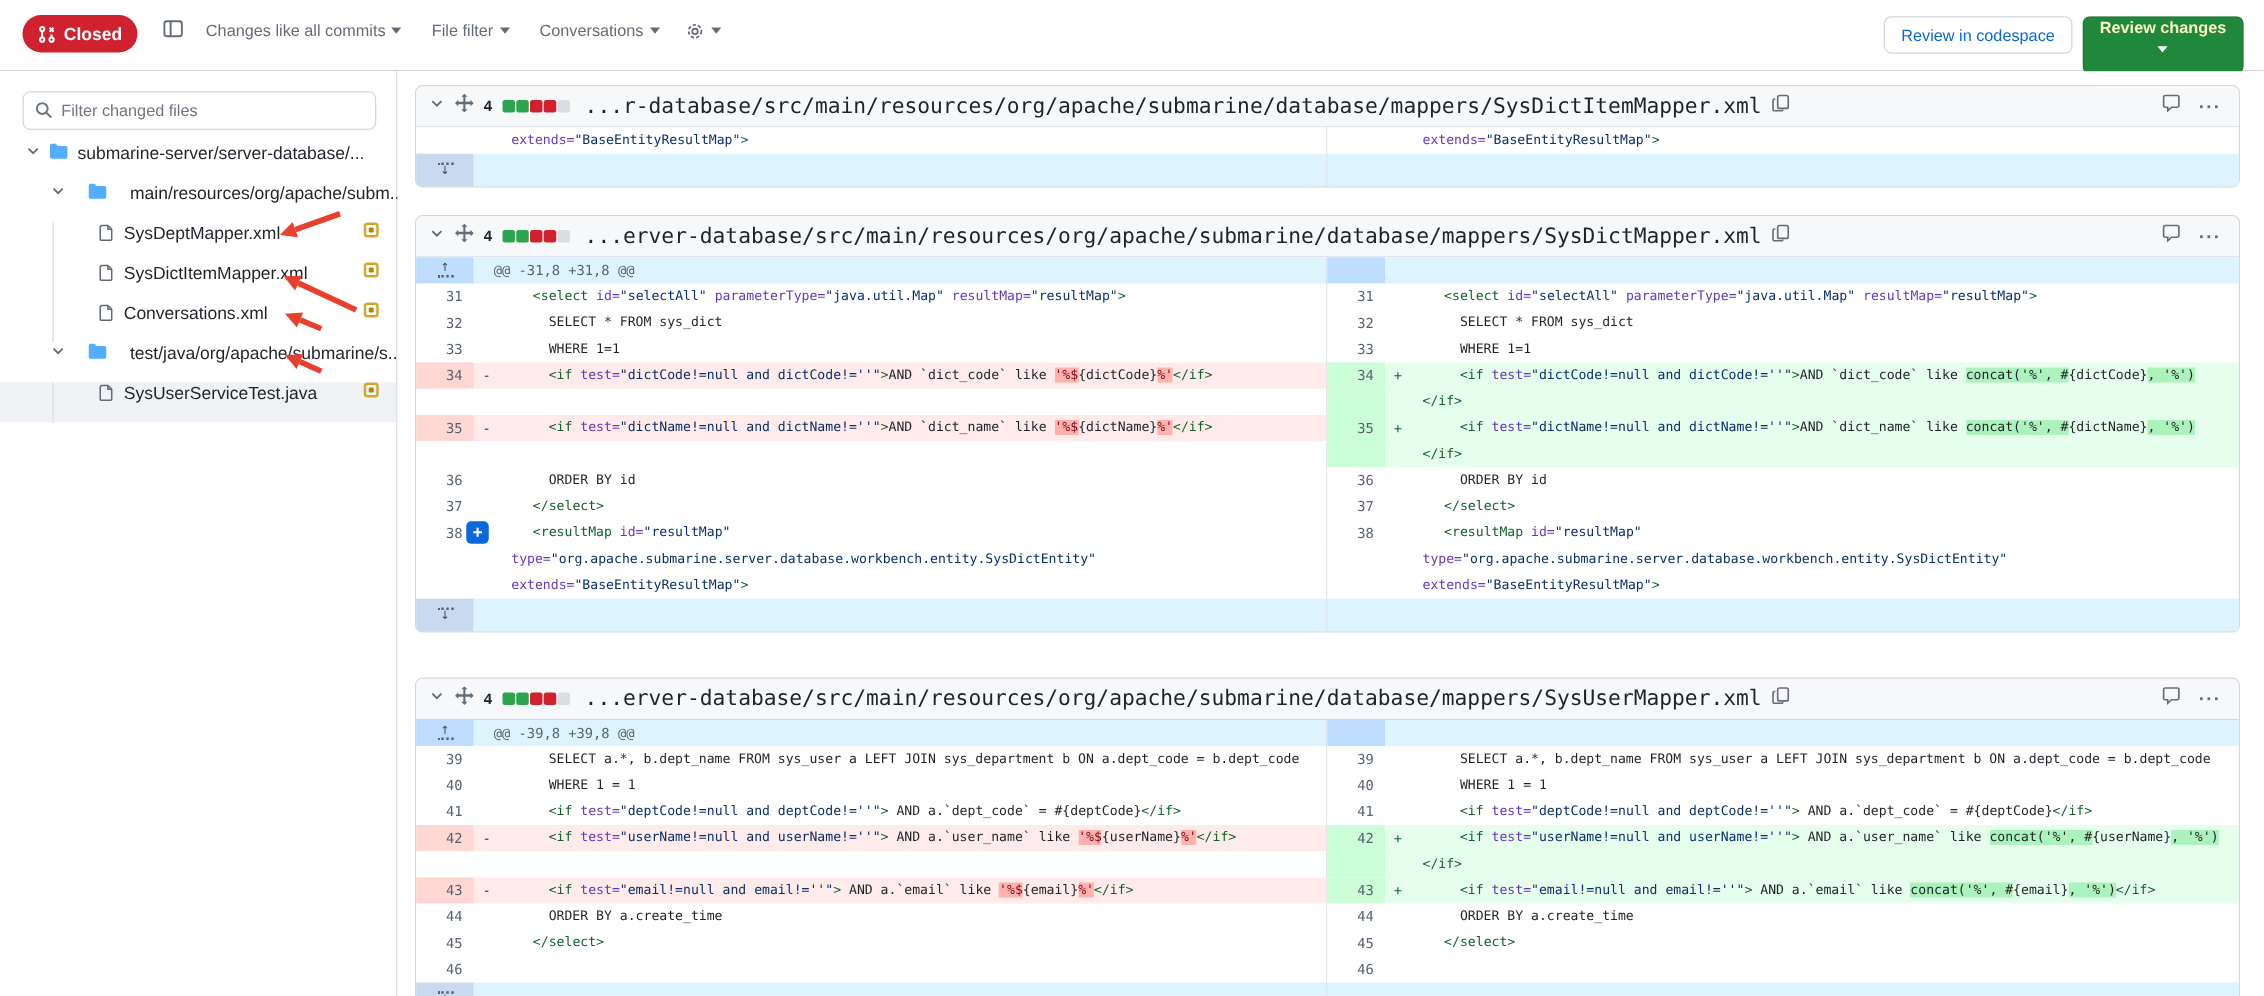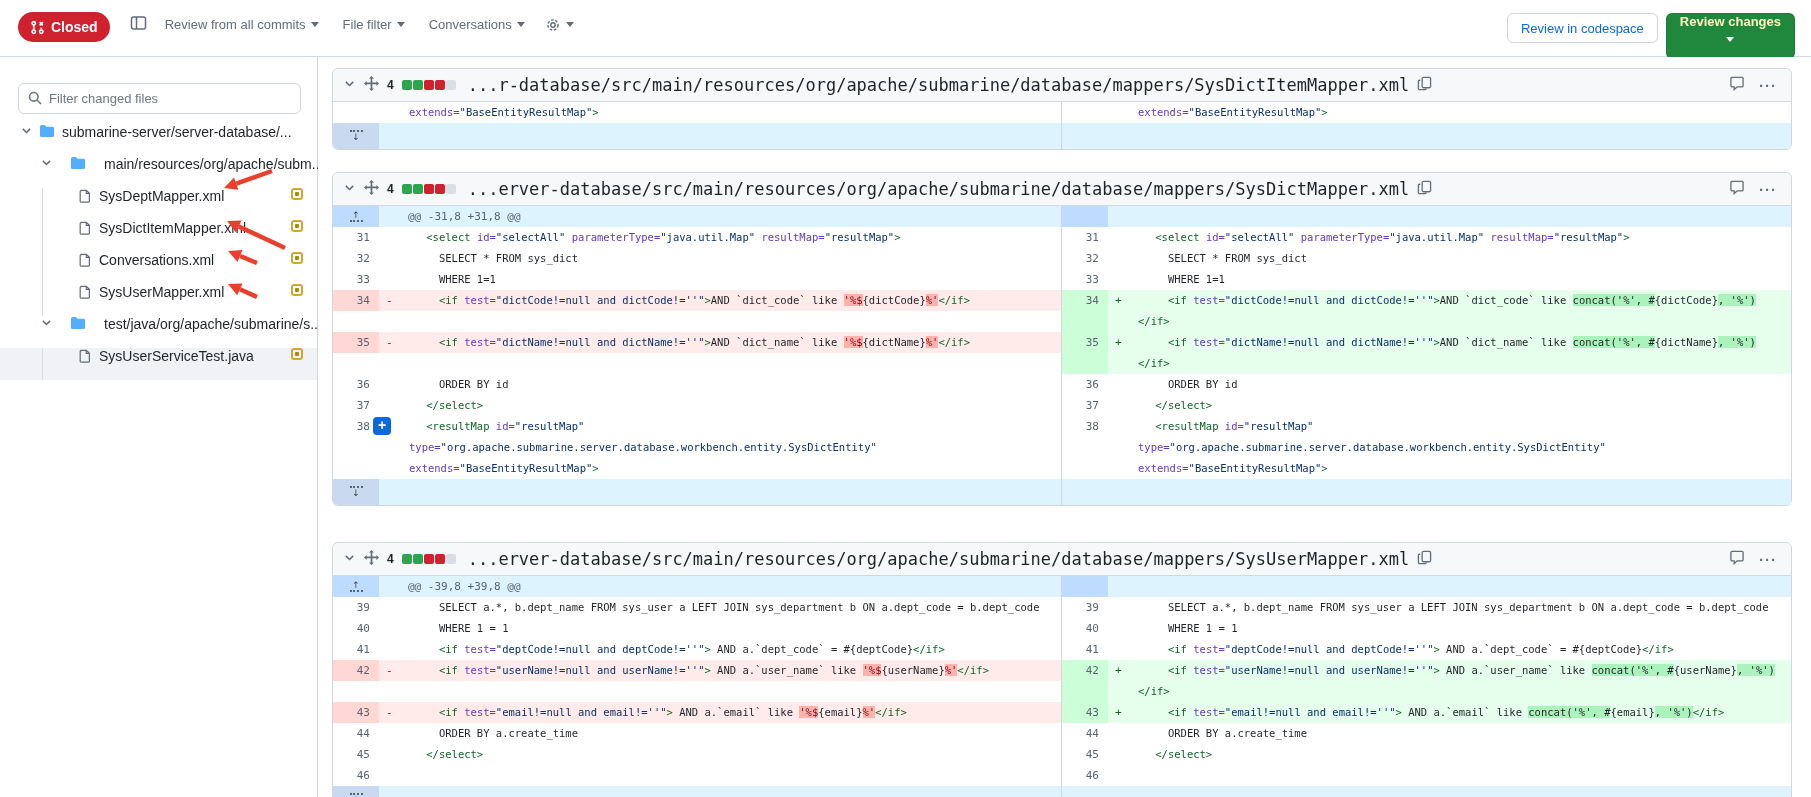--- a/index.html
+++ b/index.html
@@ -22,21 +22,21 @@
   .top-actions { display:flex; align-items:flex-start; gap:8px; margin-top:3px; }
   .btn-outline { height:30px; padding:0 13px; border:1px solid #d0d7de; border-radius:6px; background:#fff;
     color:#0969da; font-size:13px; font-weight:500; display:inline-flex; align-items:center; cursor:pointer; }
   .btn-green { height:46px; padding:0 13px; border:1px solid rgba(27,31,36,.15); border-radius:6px;
     background:#1f883d; color:#fef9c3; font-size:13px; font-weight:600; display:inline-flex; align-items:center; gap:8px; cursor:pointer;flex-direction:column; }
   .btn-green .caret { border-top-color:#fff; }
 
   
   .sidebar { position:absolute; top:57px; left:0; width:318px; bottom:0; background:#fff;
     border-right:1px solid #d0d7de; padding-top:12px; }
-  .filter { position:relative; margin:14px 16px 10px 18px; }
+  .filter { position:relative; margin:4px 16px 10px 18px; }
   .filter input { width:100%; height:31px; border:1px solid #d0d7de; border-radius:6px;
     padding:0 8px 0 30px; font-size:13px; color:#1f2328; background:#fff; outline:none; }
   .filter input::placeholder { color:#6e7781; }
   .filter .s-icon { position:absolute; left:9px; top:7px; }
   .tree { margin-top:6px; }
   .ti { position:relative; height:32px; display:flex; align-items:flex-start; font-size:14px;
     color:#1f2328; cursor:pointer; white-space:nowrap; }
   .ti.d0 { padding-left:14px; } .ti.d1 { padding-left:34px;gap:11px; }
   .ti.d2 { padding-left:72px; }
   .ti.d2::before { content:""; position:absolute; left:42px; top:0; bottom:0; border-left:1px solid #d8dee4; }
@@ -74,21 +74,21 @@
   .k-del { background:#ffebe9; } .k-del .ln { background:#ffd7d5; } .k-del .mk { color:#82071e; }
   .k-add { background:#e6ffec; } .k-add .ln { background:#ccffd8; } .k-add .mk { color:#116329; }
   .k-fill, .k-cont { background:#fff; }
   .sg-p { color:#1f2328; } .sg-t { color:#116329; } .sg-a { color:#6639ba; } .sg-s { color:#0a3069; }
   .sg-dh { background:#ffb1ab; color:#82071e; } .sg-ah { background:#abf2bc; color:#1f2328; }
 
   .hunkrow .hgut { width:46px; flex:none; background:#bedcff; display:flex; align-items:center;
     justify-content:center; cursor:pointer; }
   .hunkrow { height:21px; }
   .hunkrow .htxt { flex:1; background:#ddf4ff; font:11px/21px "DejaVu Sans Mono", monospace;
-    color:#59636e; padding-left:29px; white-space:pre; }
+    color:#59636e; padding-left:16px; white-space:pre; }
   .hunkrow .hfill { flex:1; background:#ddf4ff; }
   .exprow { height:26px; }
   .exprow .xbtn { width:46px; flex:none; background:#c9d9f0; display:flex; flex-direction:column;
     align-items:center; justify-content:center; cursor:pointer; border-radius:0 0 0 5px; }
   .exprow .xfill { flex:1; background:#ddf4ff; }
   .dots { width:13px; border-top:2px dotted #59636e; display:block; }
   .xarrow { font-size:9px; line-height:9px; color:#3d444d; font-family:"DejaVu Sans", sans-serif; }
   .plusbtn { position:absolute; left:40px; top:1px; width:18px; height:18px; background:#0969da;
     border-radius:4px; color:#fff; font-size:14px; font-weight:700; line-height:17px;
     text-align:center; cursor:pointer; z-index:3; }
@@ -117,21 +117,21 @@
     </span>
     <div class="title-block">
       <div class="toolbar">
         <span class="ic" style="margin-right:-6px">
           <svg width="17" height="16" viewBox="0 0 16 16">
               <rect x="1" y="2" width="14" height="12" rx="2" fill="none" stroke="#636c76" stroke-width="1.5"></rect>
               <path d="M6 2v12" stroke="#636c76" stroke-width="1.5"></path>
             </svg>
         </span>
         <span class="tb-item">
-            <span>Review from all commits</span>
+            <span>Changes like all commits</span>
             <span class="caret"></span>
           </span>
         <span class="tb-item">
             <span>File filter</span>
             <span class="caret"></span>
           </span>
         <span class="tb-item">
             <span>Conversations</span>
             <span class="caret"></span>
           </span>
@@ -217,30 +217,20 @@
           <span class="mod-sq"></span>
         </div>
         <div class="ti d2">
           <span class="ic">
             <svg width="14" height="16" viewBox="0 0 16 16">
               <path d="M3.5 1.5h6L13 5v9a1 1 0 0 1-1 1H3.5a1 1 0 0 1-1-1v-11a1 1 0 0 1 1-1z" fill="none" stroke="#636c76" stroke-width="1.4"></path>
               <path d="M9.5 1.5V5H13" fill="none" stroke="#636c76" stroke-width="1.4"></path>
             </svg>
           </span>
           <span class="lbl">Conversations.xml</span>
-          <span class="mod-sq"></span>
-        </div>
-        <div class="ti d2">
-          <span class="ic">
-            <svg width="14" height="16" viewBox="0 0 16 16">
-              <path d="M3.5 1.5h6L13 5v9a1 1 0 0 1-1 1H3.5a1 1 0 0 1-1-1v-11a1 1 0 0 1 1-1z" fill="none" stroke="#636c76" stroke-width="1.4"></path>
-              <path d="M9.5 1.5V5H13" fill="none" stroke="#636c76" stroke-width="1.4"></path>
-            </svg>
-          </span>
-          <span class="lbl">SysUserMapper.xml</span>
           <span class="mod-sq"></span>
         </div>
         <div class="ti d1">
           <span class="ic">
             <svg width="13" height="13" viewBox="0 0 16 16">
               <path d="M3.5 6l4.5 4.5L12.5 6" fill="none" stroke="#636c76" stroke-width="1.8"></path>
             </svg>
           </span>
           <span class="ic">
             <svg width="16" height="14" viewBox="0 0 16 14">

